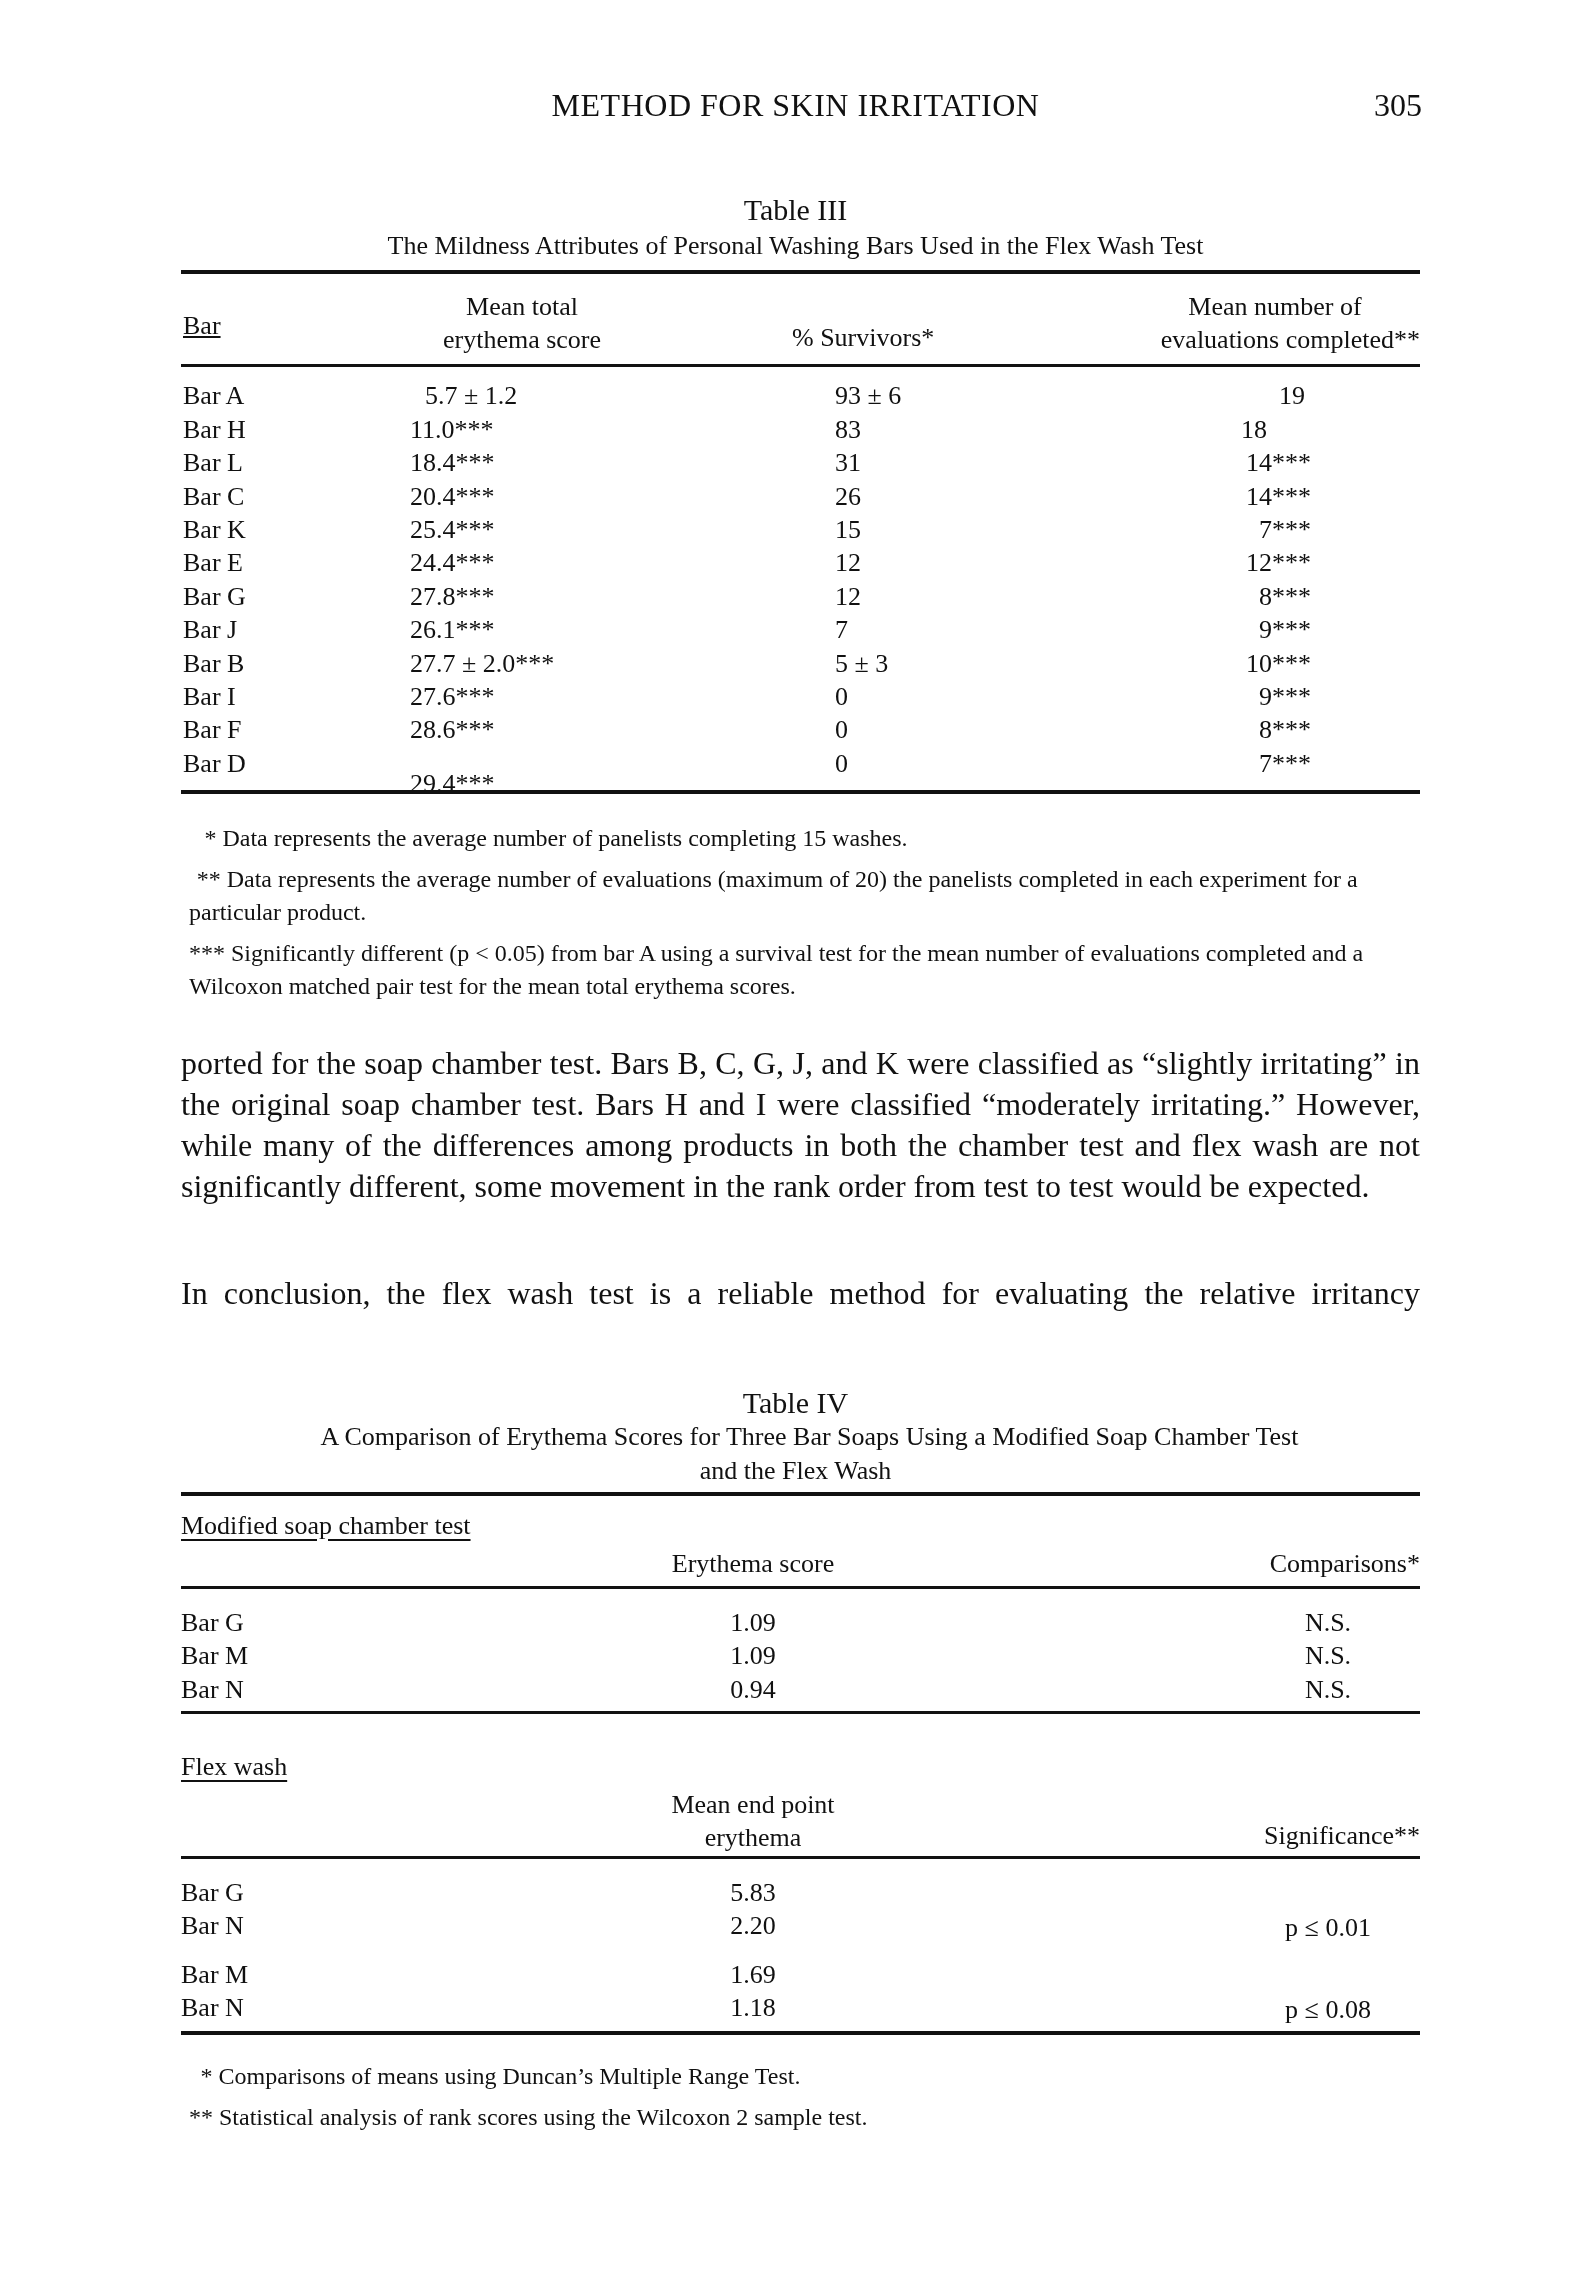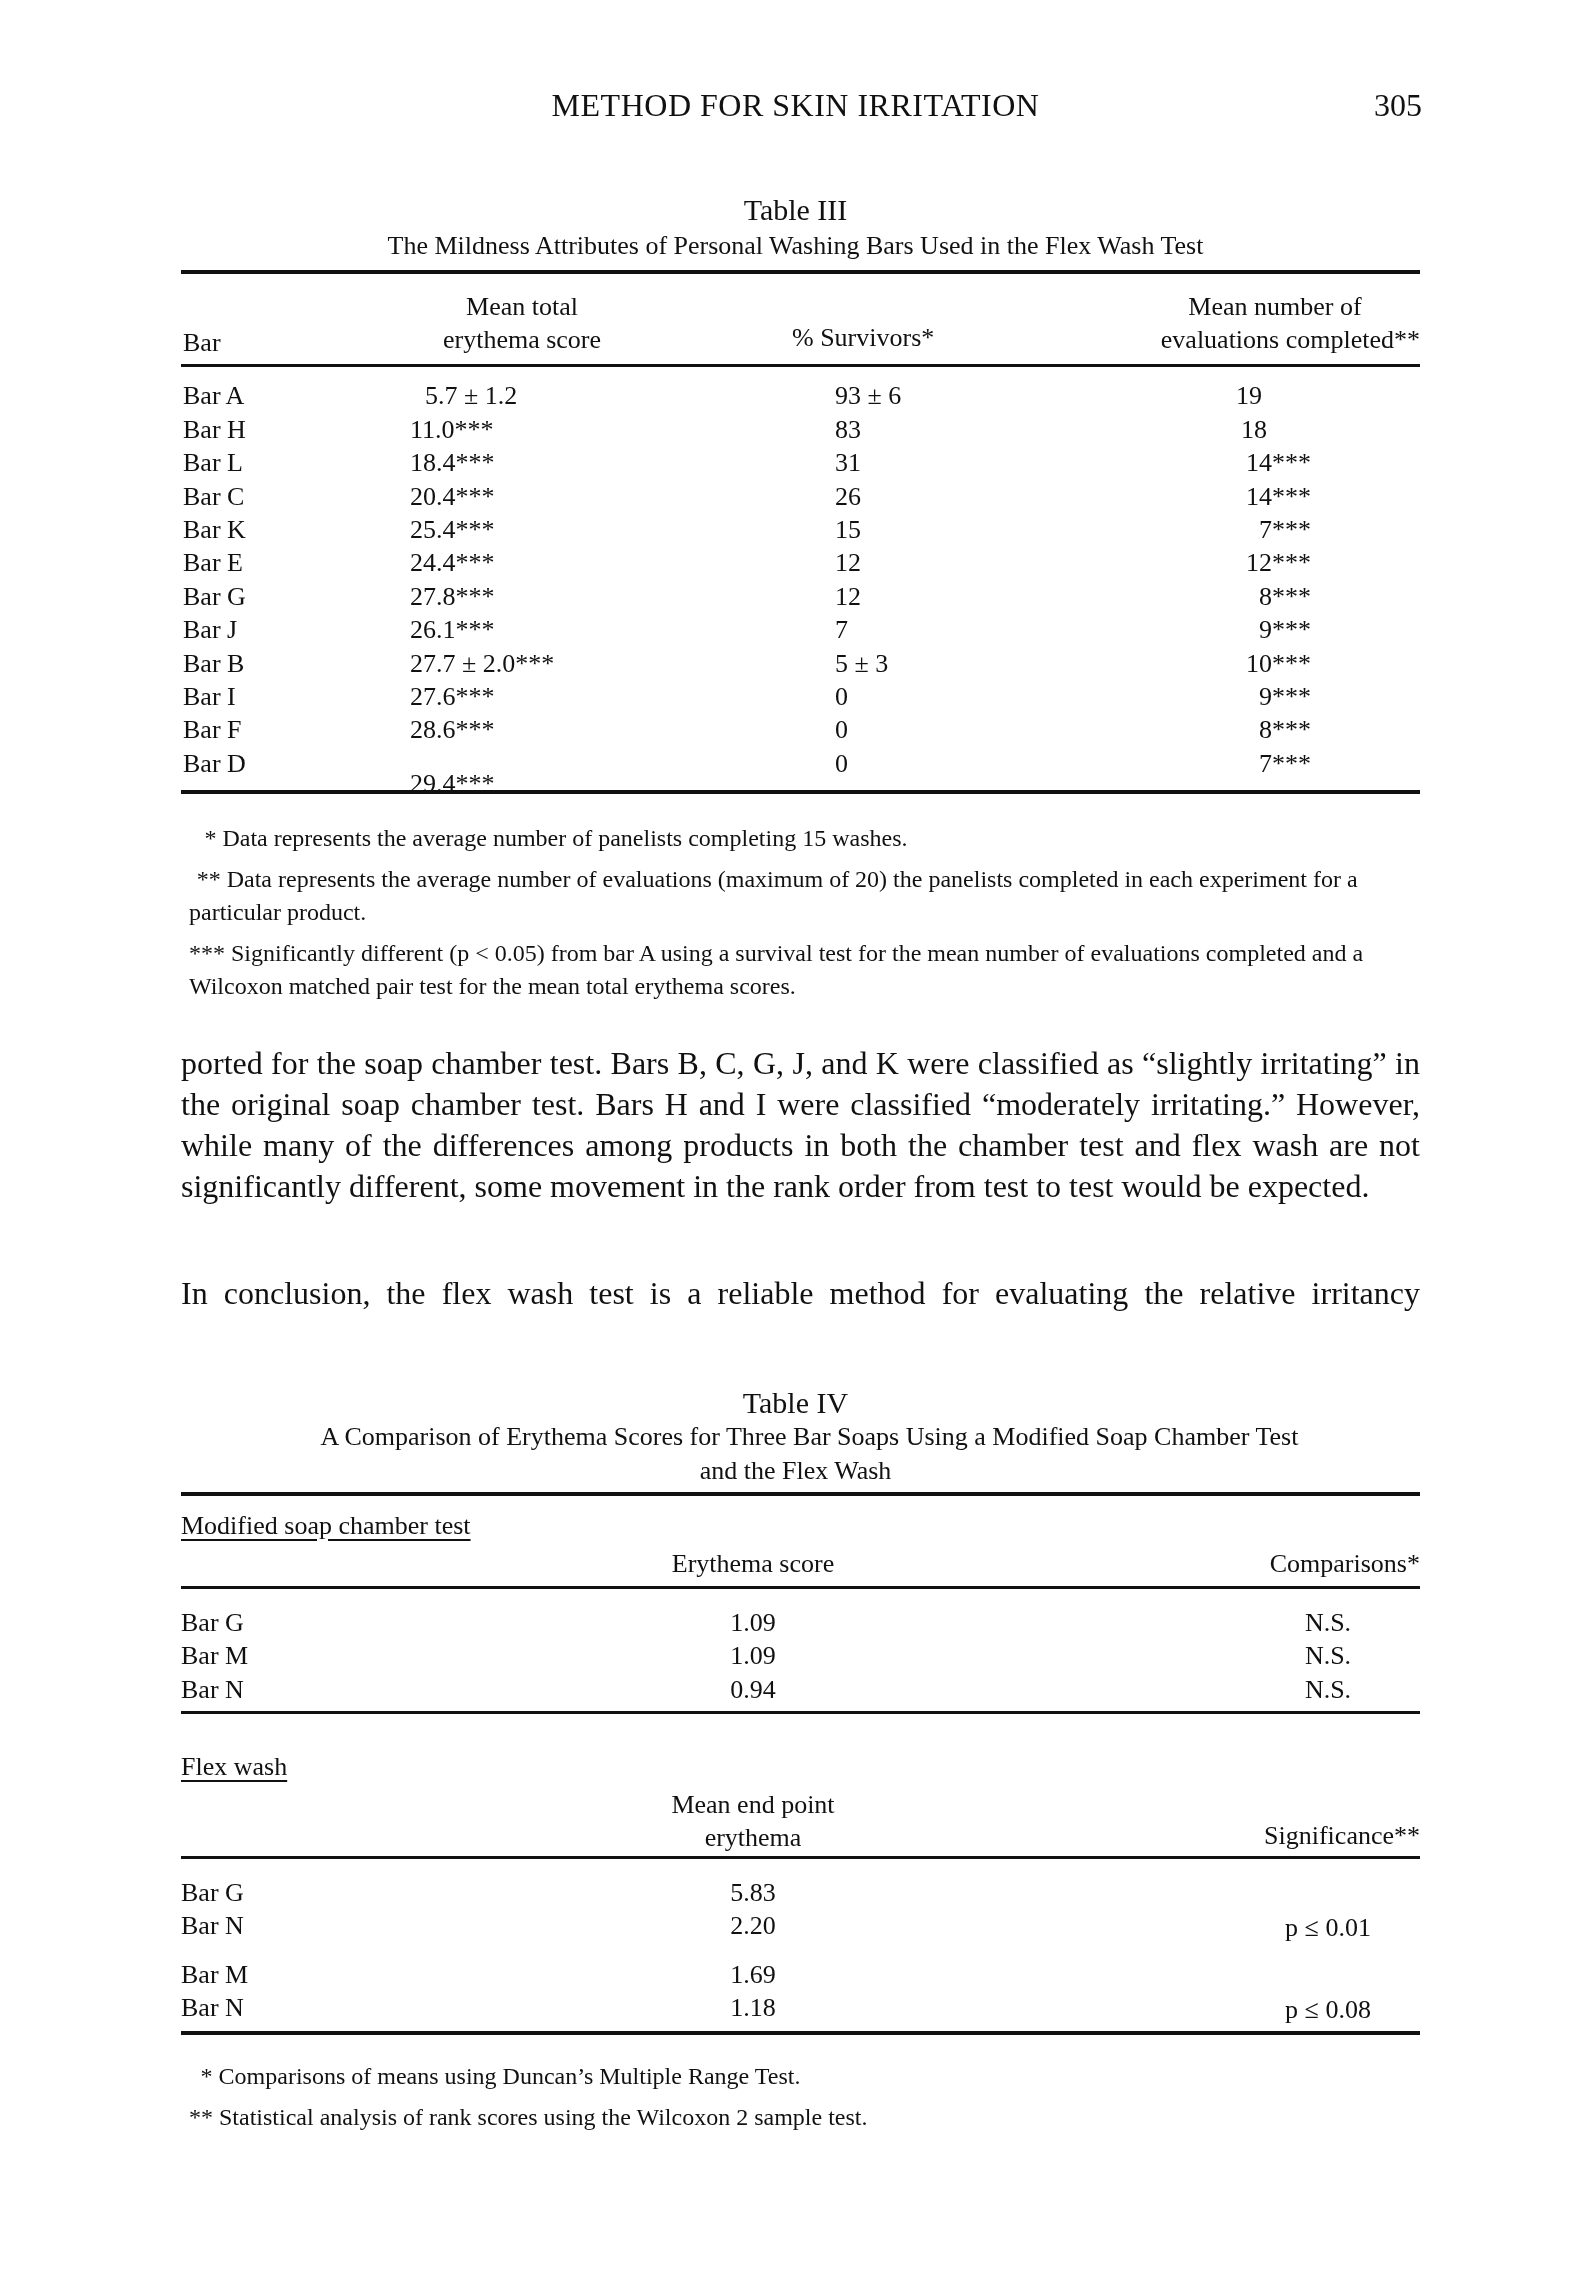--- a/index.html
+++ b/index.html
@@ -41,40 +41,40 @@
 <div class="abs running-head">METHOD FOR SKIN IRRITATION</div>
 <div class="abs page-num">305</div>
 
 <div>
   <div class="abs tbl-label" style="top:193px;left:0;width:1591px;">Table III</div>
   <div class="abs tbl-title" style="top:228px;left:0;width:1591px;">The Mildness Attributes of Personal Washing Bars Used in the Flex Wash Test</div>
 
   <div class="rule thick" style="top:270px;"></div>
 
   <div class="t3">
-    <div class="cell" style="top:328px;left:183px;">Bar</div>
+    <div class="cell" style="top:311px;left:183px;text-decoration:underline;">Bar</div>
     <div class="cell hdr" style="top:290px;left:406px;width:232px;">
       <div>Mean total</div>
       <div>erythema score</div>
     </div>
     <div class="cell" style="top:323px;left:792px;">% Survivors*</div>
     <div class="cell hdr" style="top:290px;left:1101px;width:319px;text-align:right;">
       <div style="text-align:center;padding-left:29px;">Mean number of</div>
       <div>evaluations completed**</div>
     </div>
   </div>
 
   <div class="rule thin" style="top:364px;"></div>
 
   <div class="t3" id="t3-body">
       <div>
         <div class="cell" style="top: 381px; left: 183px;">Bar A</div>
         <div class="cell" style="top: 381px; left: 425px;">5.7 ± 1.2</div>
         <div class="cell" style="top: 381px; left: 835px;">93 ± 6</div>
-        <div class="cell" style="top: 381px; left: 1117px; width: 145px; text-align: right; padding-right: 0px;">19</div>
+        <div class="cell" style="top: 381px; left: 1160px; width: 145px; text-align: right; padding-right: 0px;">19</div>
       </div>
       <div>
         <div class="cell" style="top: 415px; left: 183px;">Bar H</div>
         <div class="cell" style="top: 415px; left: 410px;">11.0***</div>
         <div class="cell" style="top: 415px; left: 835px;">83</div>
         <div class="cell" style="top: 415px; left: 1122px; width: 145px; text-align: right; padding-right: 0px;">18</div>
       </div>
       <div>
         <div class="cell" style="top: 448px; left: 183px;">Bar L</div>
         <div class="cell" style="top: 448px; left: 410px;">18.4***</div>

